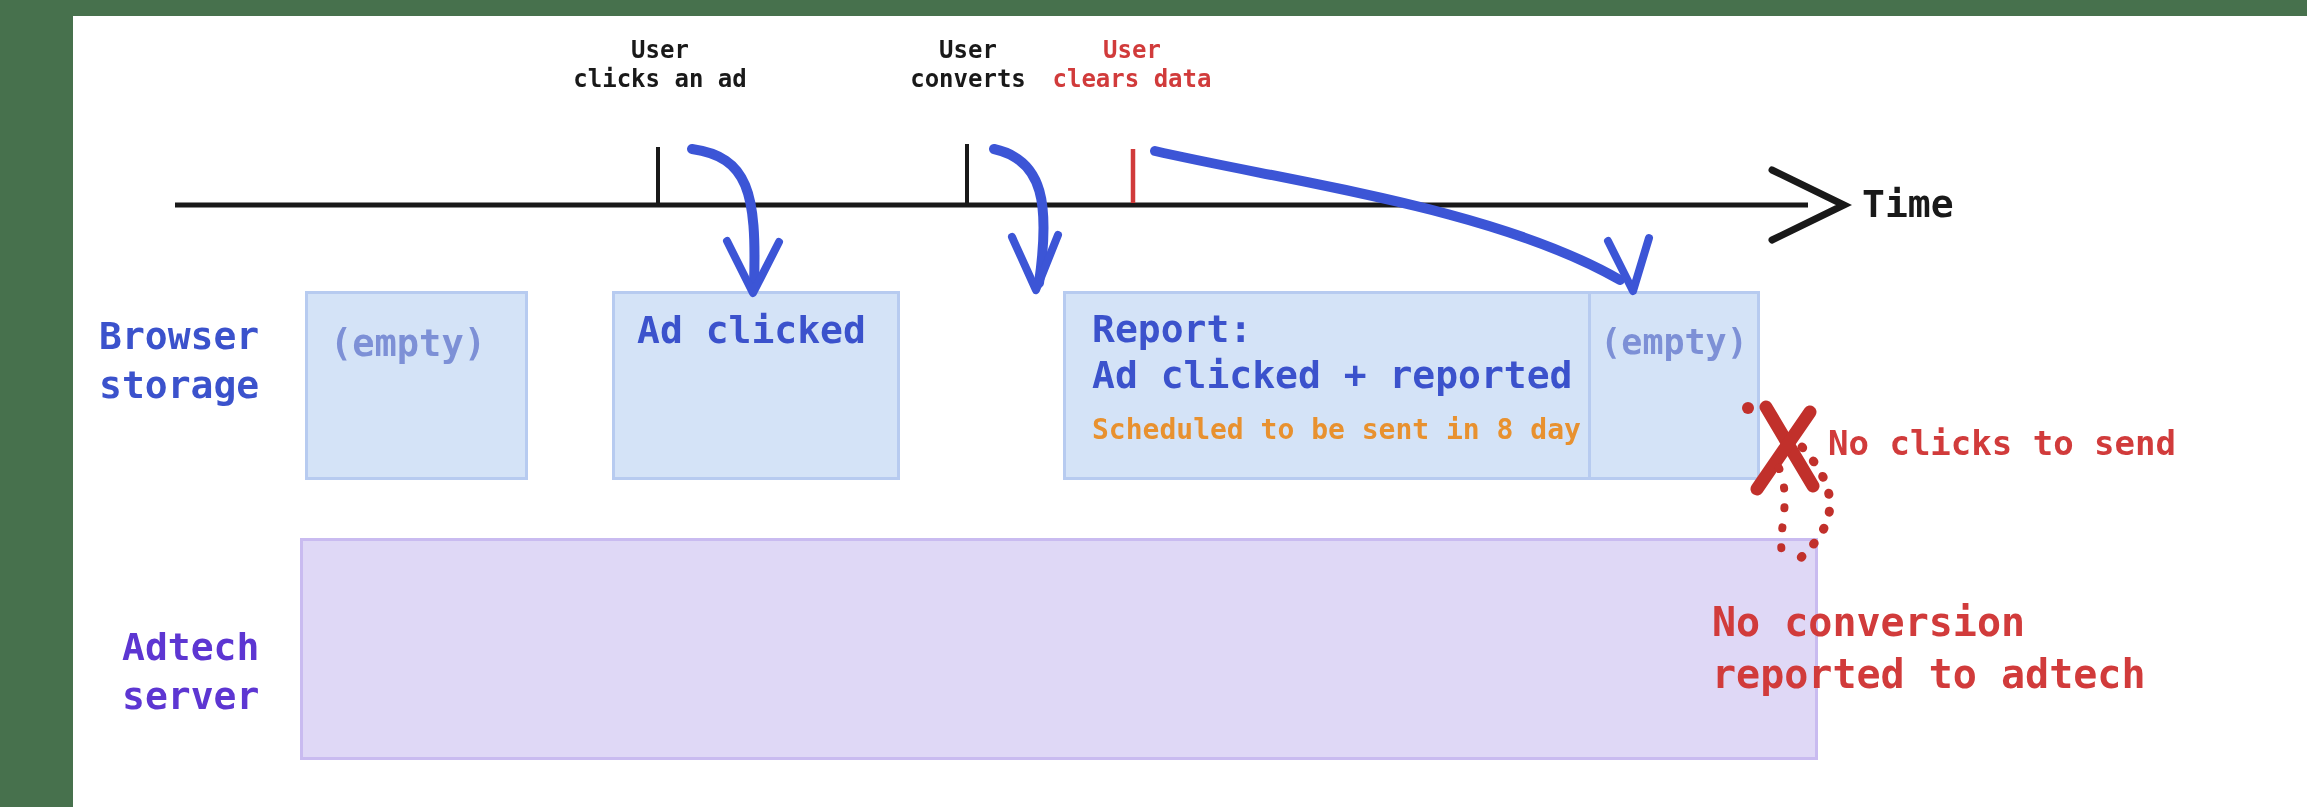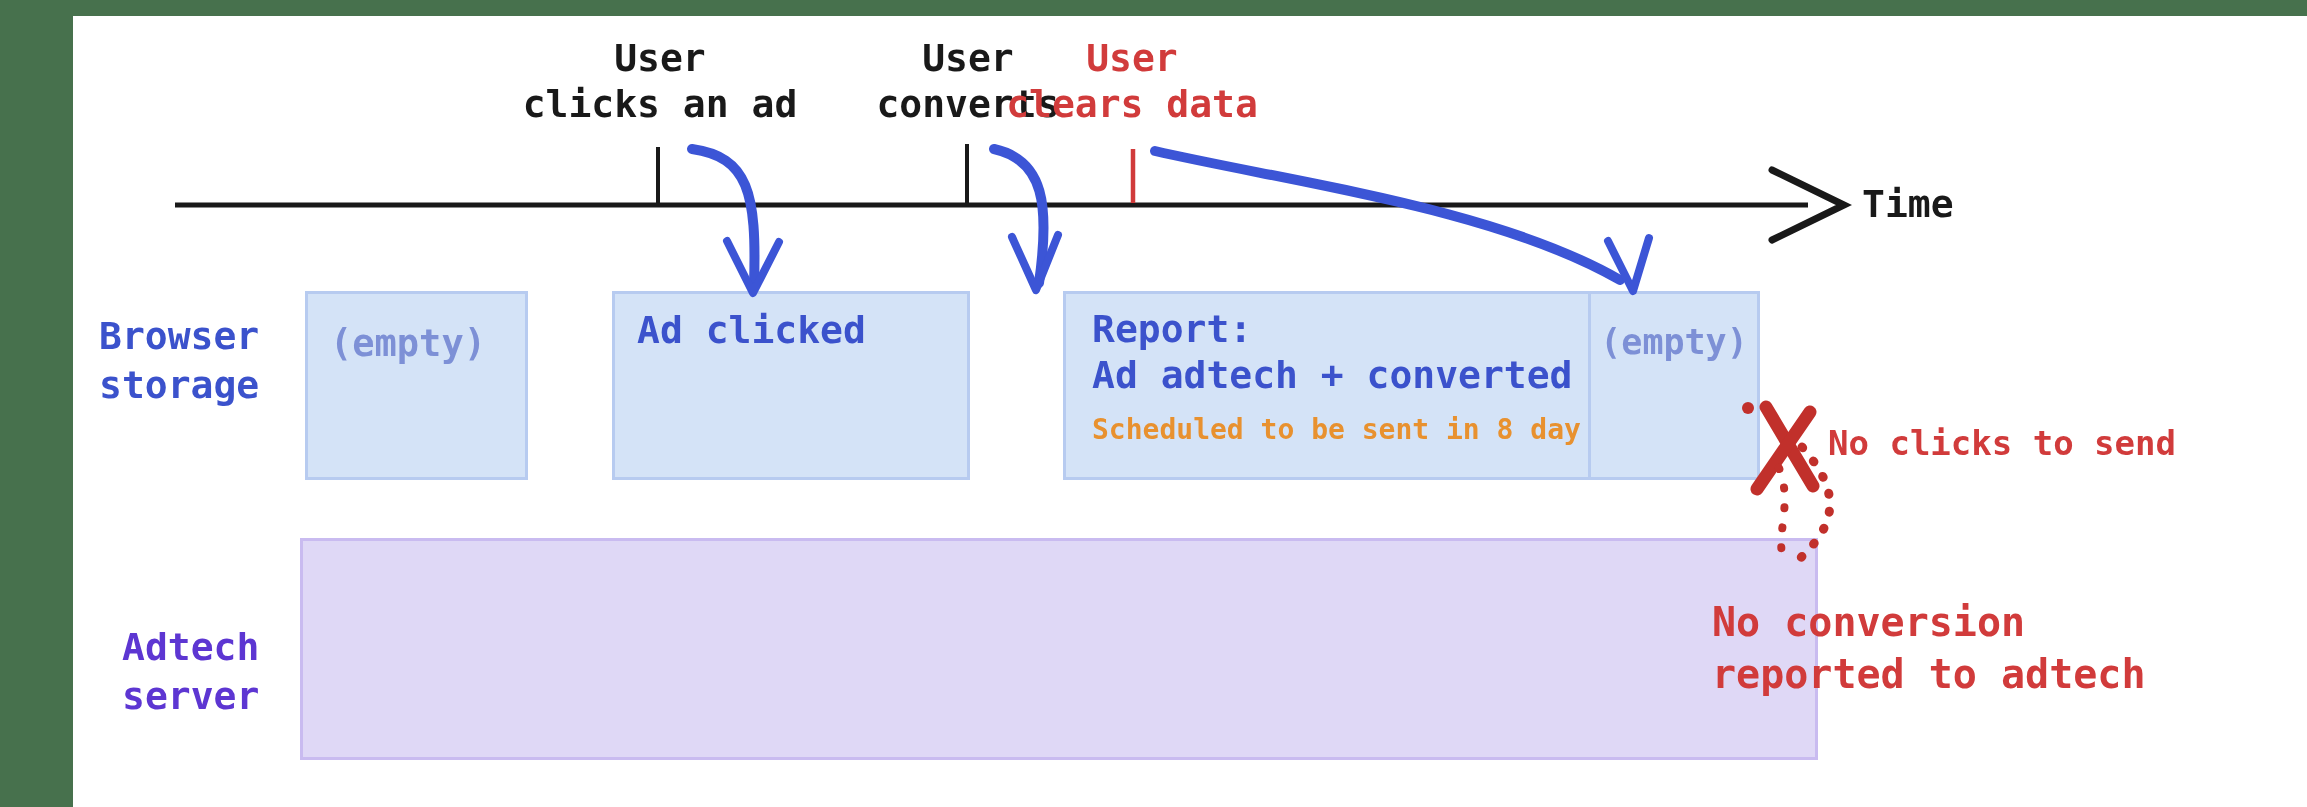--- a/index.html
+++ b/index.html
@@ -9,32 +9,32 @@
   }
   html,body{margin:0;padding:0;background:#fff;}
   .canvas{
     position:relative; width:2307px; height:807px; background:#ffffff; overflow:hidden;
     font-family:"DejaVu Sans Mono","Liberation Mono",monospace; font-weight:700;
   }
   .frame-left{position:absolute;left:0;top:0;width:73px;height:807px;background:var(--green);z-index:4;}
   .frame-top{position:absolute;left:0;top:0;width:2307px;height:16px;background:var(--green);z-index:4;}
   .overlay{position:absolute;left:0;top:0;width:2307px;height:807px;z-index:5;pointer-events:none;}
 
-  .event-label{position:absolute;top:36px;width:400px;text-align:center;font-size:38px;line-height:1.2;color:var(--ink);z-index:3;}
+  .event-label{position:absolute;top:36px;width:400px;text-align:center;font-size:24px;line-height:1.2;color:var(--ink);z-index:3;}
   .event-label.red{color:var(--red);}
   .time-label{position:absolute;left:1862px;top:182px;font-size:38px;color:var(--ink);z-index:3;}
 
   .row-label{position:absolute;font-size:38px;line-height:1.3;z-index:3;}
   .row-label.browser{left:99px;top:312px;color:var(--blue);}
   .row-label.adtech{left:122px;top:583px;color:var(--purple-text);margin-top:40px;}
 
   .sbox{position:absolute;top:291px;height:189px;background:var(--box-fill);border:3px solid var(--box-border);box-sizing:border-box;z-index:1;}
   .sbox .empty-text{color:var(--muted-blue);font-size:37px;padding-top:28px;}
   #box1{left:305px;width:223px;} #box1 .empty-text{padding-left:22px;}
-  #box2{left:612px;width:358px;}
+  #box2{left:612px;width:288px;}
   #box2 .main-text{color:var(--blue);font-size:38px;padding:14px 0 0 22px;}
   #box3{left:1035px;width:538px;margin-left:28px;}
   #box3 .rep{color:var(--blue);font-size:38px;line-height:1.22;padding:12px 0 0 26px;}
   #box3 .note{color:var(--orange);font-size:28px;padding:14px 0 0 26px;}
   #box4{left:1588px;width:172px;} #box4 .empty-text{text-align:center;font-size:35px;}
 
   .server-box{position:absolute;left:300px;top:538px;width:1518px;height:222px;background:var(--purple-fill);border:3px solid var(--purple-border);box-sizing:border-box;z-index:1;}
 
   .anno{position:absolute;color:var(--red);z-index:6;}
   .anno.no-report{left:1828px;top:423px;font-size:34px;}
@@ -73,21 +73,21 @@
 
   <div class="sbox" id="box1">
     <div class="empty-text">(empty)</div>
   </div>
   <div class="sbox" id="box2">
     <div class="main-text">Ad clicked</div>
   </div>
   <div class="sbox" id="box3">
     <div class="rep">
       <div>Report:</div>
-      <div>Ad adtech + converted</div>
+      <div>Ad clicked + reported</div>
     </div>
     <div class="note">Scheduled to be sent in 8 day</div>
   </div>
   <div class="sbox" id="box4">
     <div class="empty-text">(empty)</div>
   </div>
 
   <div class="server-box"></div>
 
   <div class="anno no-report">No clicks to send</div>

